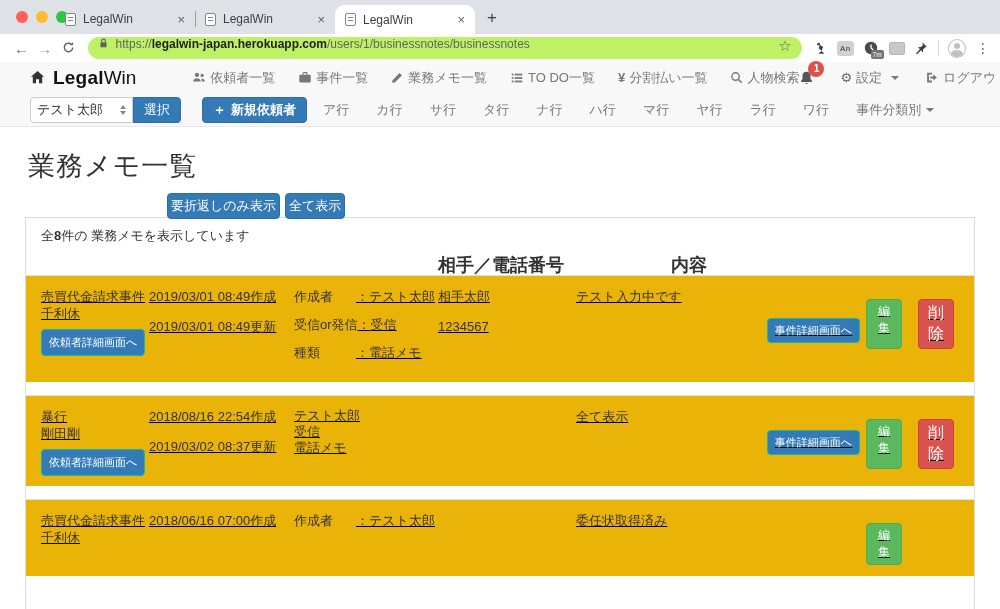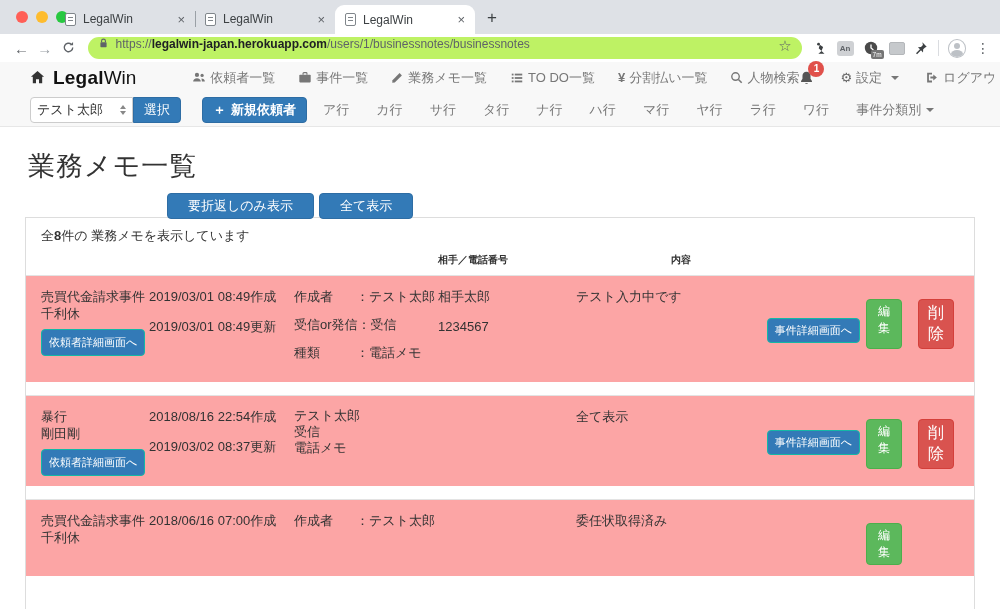--- a/index.html
+++ b/index.html
@@ -72,32 +72,32 @@
   .btn.newclient { margin-left:21px; height:26px; font-weight:bold; }
   .plus-icon { font-weight:bold; margin-right:5px; }
   .kana { display:flex; align-items:center; margin-left:16px; gap:27px; }
   .kana a { font-size:13px; color:#777; text-decoration:none; white-space:nowrap; }
   .kana .dd { display:flex; align-items:center; }
 
   
   .content { padding:0 25px; }
   h1.page-title { font-size:27px; font-weight:500; color:#333; margin:21px 0 0 3px; letter-spacing:1px; }
   .filters { margin:9px 0 0 142px; position:relative; z-index:2; display:flex; gap:5px; }
-  .filters .btn { padding:3px 20px; }
+  .filters .btn { padding:3px 3px; }
 
   .panel { margin-top:-2px; border:1px solid #ddd; background:#fff; height:420px; }
   .caption { padding:9px 15px 0; font-size:13px; color:#333; }
   .caption b { font-weight:bold; }
   .thead { position:relative; height:30px; }
-  .th { position:absolute; top:8px; font-size:10px; font-weight:bold; color:#333; }
+  .th { position:absolute; top:8px; font-size:18px; font-weight:bold; color:#333; }
   .th.partner { left:412px; }
   .th.content { left:620px; }
 
   .memo-row { border-top:1px solid #e3e3e3; }
-  .memo-inner { background:#fca5a5; margin-bottom:13px; padding:12px 15px 10px; display:flex; align-items:flex-start; }
+  .memo-inner { background:#eab308; margin-bottom:13px; padding:12px 15px 10px; display:flex; align-items:flex-start;text-decoration:underline; }
   .row-tall .memo-inner { min-height:94px; }
   .row-std  .memo-inner { min-height:76px; }
   .c { font-size:13px; color:#333; line-height:17px; }
   .c-case   { width:108px; }
   .c-dates  { width:145px; }
   .c-det    { width:144px; }
   .c-partner{ width:138px; }
   .c-content{ width:185px; }
   .c-casebtn{ width:105px; display:flex; justify-content:center; align-self:stretch; align-items:center; }
   .c-actions{ flex:1; display:flex; flex-direction:column; gap:16px; padding-top:0; }

